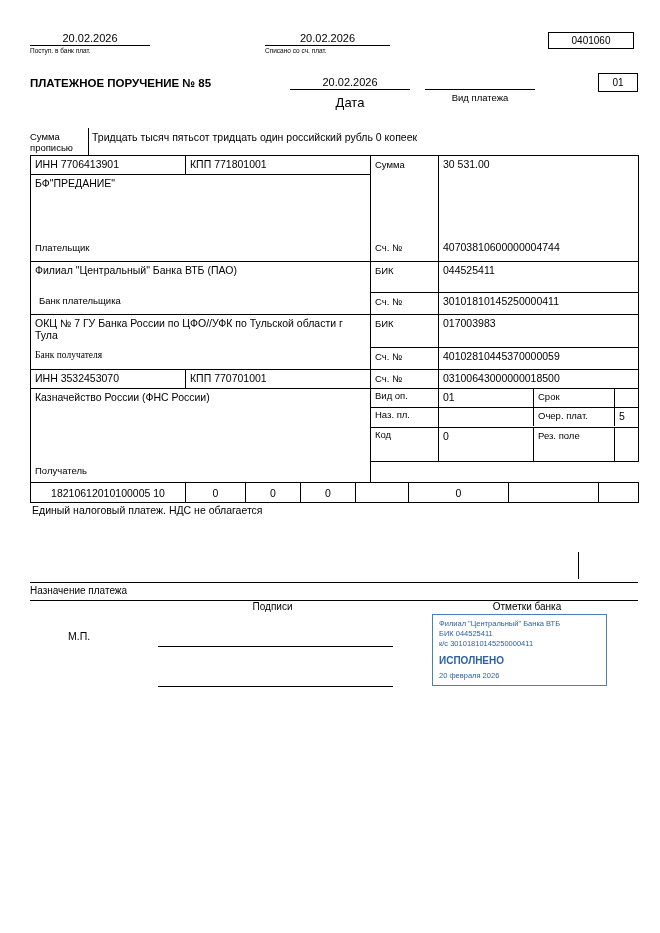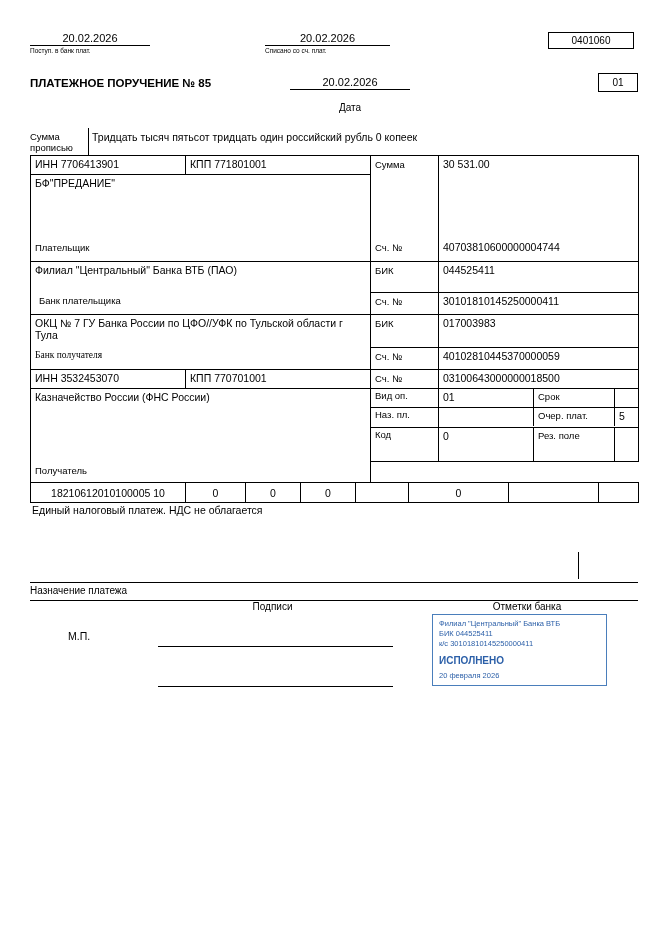--- a/index.html
+++ b/index.html
@@ -50,24 +50,24 @@
     font-weight: bold;
   }
   .title-date {
     font-size: 11px;
     text-align: center;
     width: 120px;
     border-bottom: 1px solid #000;
     padding-bottom: 1px;
   }
   .title-date-cap {
-    font-size: 10px;
+    font-size: 13px;
     text-align: center;
     width: 120px;
-    margin-top: 12px;
+    margin-top: 5px;
   }
   .pay-kind-line {
     width: 110px;
     border-bottom: 1px solid #000;
     height: 13px;
   }
   .pay-kind-cap {
     font-size: 9.5px;
     text-align: center;
     width: 110px;
@@ -154,20 +154,24 @@
 
   <div class="abs form-code" style="left:548px; top:32px;">0401060</div>
 
   <div class="abs doc-title" style="left:30px; top:77px;">ПЛАТЕЖНОЕ ПОРУЧЕНИЕ № 85</div>
 
   <div class="abs" style="left:290px; top:76px;">
     <div class="title-date">20.02.2026</div>
     <div class="title-date-cap">Дата</div>
   </div>
 
+  <div class="abs" style="left:425px; top:76px;">
+    <div class="pay-kind-line"></div>
+    <div class="pay-kind-cap">Вид платежа</div>
+  </div>
 
   <div class="abs kind-box" style="left:598px; top:73px;">01</div>
 
   <div class="abs" style="left:30px; top:131px; width:60px;">
     <div class="sum-words-label">Сумма</div>
     <div class="sum-words-label">прописью</div>
   </div>
   <div class="abs" style="left:92px; top:131px; width:546px; font-size:10.5px;">Тридцать тысяч пятьсот тридцать один российский рубль 0 копеек</div>
   <div class="abs" style="left:88px; top:128px; width:1px; height:27px; background:#000;"></div>
 

